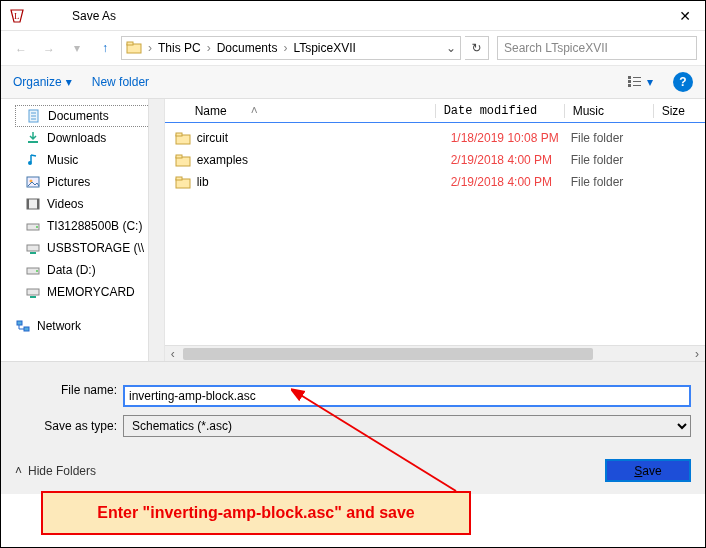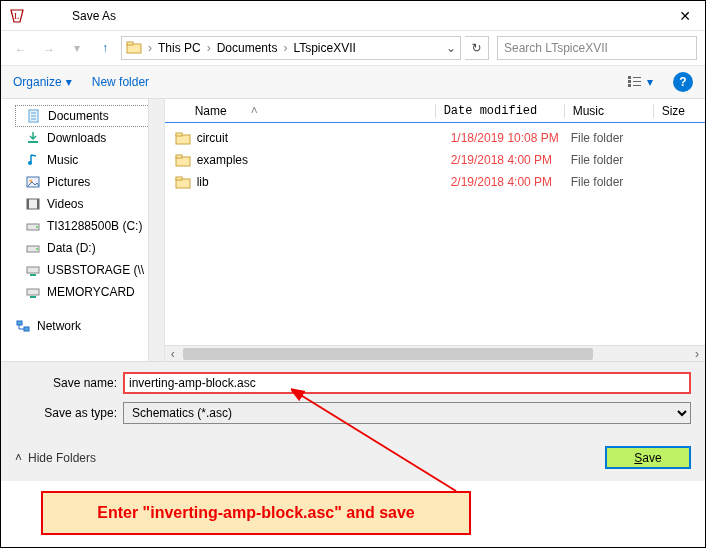--- a/index.html
+++ b/index.html
@@ -170,38 +170,38 @@
     border-top: 1px solid #ddd;
   }
   .form-row {
     display:flex; align-items:center; margin-bottom:8px;
   }
   .form-label { width: 108px; text-align:right; padding-right:6px; font-size:12px;}
   .form-row input, .form-row select {
     flex:1; height:22px; font-size:12px; font-family:inherit;
     border:1px solid #888; padding:0 4px; background:#fff;
   }
-  .form-row.hl input { border: 2px solid #ef4444; }
+  .form-row.hl input { border: 2px solid #3b82f6; margin-top: 13px; }
   .form-row select { background:#eee; }
   .btnarea {
     padding: 8px 14px 12px 14px;
     background:#f0f0f0;
     display:flex; align-items:center;
   }
   .hidefolders { display:flex; align-items:center; gap:6px; font-size:12px; color:#333;}
   .btnarea .spacer { flex:1; }
   .btn {
     min-width: 86px; height:23px;
     border:1px solid #adadad;
     background:#e1e1e1;
     font-size:12px;
     display:flex; align-items:center; justify-content:center;
     margin-left:8px;
   }
-  .btn.primary { border:2px solid #0078d7; background:#bef264;}
+  .btn.primary { border:2px solid #0078d7; background:#1d4ed8;}
   .annotation-arrow {
     position:absolute;
     left: 290px; top: 385px;
     pointer-events:none;
   }
   .annotation-box {
     position:absolute;
     left: 40px; top: 490px;
     width: 430px; height: 44px;
     background: #fde9ba;
@@ -331,34 +331,34 @@
           <svg viewBox="0 0 16 16">
             <rect x="2" y="6" width="12" height="6" fill="#e8e8e8" stroke="#888"></rect>
             <circle cx="12" cy="9" r="1" fill="#5c5"></circle>
           </svg>
         </span>
       <span>TI31288500B (C:)</span>
     </div>
     <div class="tree-item">
       <span class="ti-ico">
           <svg viewBox="0 0 16 16">
+            <rect x="2" y="5" width="12" height="6" fill="#e8e8e8" stroke="#888"></rect>
+            <path d="M5 13 h6" stroke="#2a8" stroke-width="2"></path>
+          </svg>
+        </span>
+      <span>USBSTORAGE (\\</span>
+    </div>
+    <div class="tree-item">
+      <span class="ti-ico">
+          <svg viewBox="0 0 16 16">
             <rect x="2" y="6" width="12" height="6" fill="#e8e8e8" stroke="#888"></rect>
             <circle cx="12" cy="9" r="1" fill="#5c5"></circle>
           </svg>
         </span>
       <span>Data (D:)</span>
-    </div>
-    <div class="tree-item">
-      <span class="ti-ico">
-          <svg viewBox="0 0 16 16">
-            <rect x="2" y="5" width="12" height="6" fill="#e8e8e8" stroke="#888"></rect>
-            <path d="M5 13 h6" stroke="#2a8" stroke-width="2"></path>
-          </svg>
-        </span>
-      <span>USBSTORAGE (\\</span>
     </div>
     <div class="tree-item">
       <span class="ti-ico">
           <svg viewBox="0 0 16 16">
             <rect x="2" y="5" width="12" height="6" fill="#e8e8e8" stroke="#888"></rect>
             <path d="M5 13 h6" stroke="#2a8" stroke-width="2"></path>
           </svg>
         </span>
       <span>MEMORYCARD</span>
     </div>
@@ -421,21 +421,21 @@
     <div class="hscroll">
       <span class="lar">‹</span>
       <div class="thumb"></div>
       <span class="rar">›</span>
     </div>
   </div>
 </div>
 
 <div class="formarea">
   <div class="form-row hl">
-    <span class="form-label">Save name:</span>
+    <span class="form-label">File name:</span>
     <input type="text" value="inverting-amp-block.asc" style="">
   </div>
   <div class="form-row">
     <span class="form-label">Save as type:</span>
     <select>
       <option>Schematics (*.asc)</option>
     </select>
   </div>
 </div>
 

